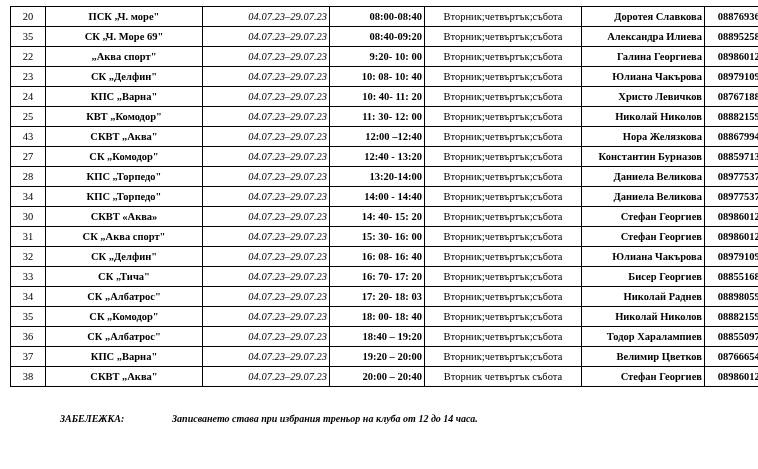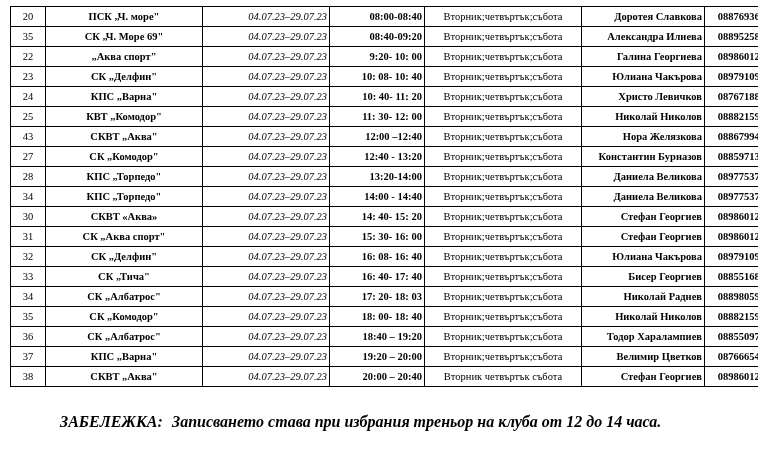--- a/index.html
+++ b/index.html
@@ -39,21 +39,21 @@
   .c-club     { width: 152px; text-align: center; font-weight: bold; }
   .c-dates    { width: 122px; text-align: right; font-style: italic; }
   .c-time     { width: 90px;  text-align: right; font-weight: bold; }
   .c-days     { width: 152px; text-align: center; padding-left: 6px; }
   .c-coach    { width: 118px; text-align: right; font-weight: bold; }
   .c-phone    { width: 74px;  text-align: center; font-weight: bold; }
 
   .note {
     margin-top: 26px;
     padding-left: 50px;
-    font-size: 16px;
+    font-size: 10px;
     font-weight: bold;
     font-style: italic;
   }
   .note .note-label {
     display: inline-block;
     width: 112px;
   }
   .note .note-text {
     font-style: italic;
     font-weight: bold;
@@ -179,21 +179,21 @@
           <td class="c-dates">04.07.23–29.07.23</td>
           <td class="c-time">16: 08- 16: 40</td>
           <td class="c-days">Вторник;четвъртък;събота</td>
           <td class="c-coach">Юлиана Чакърова</td>
           <td class="c-phone">0897910942</td>
         </tr>
         <tr>
           <td class="c-num">33</td>
           <td class="c-club">СК „Тича"</td>
           <td class="c-dates">04.07.23–29.07.23</td>
-          <td class="c-time">16: 40- 17: 40</td>
+          <td class="c-time">16: 70- 17: 20</td>
           <td class="c-days">Вторник;четвъртък;събота</td>
           <td class="c-coach">Бисер Георгиев</td>
           <td class="c-phone">0885516884</td>
         </tr>
         <tr>
           <td class="c-num">34</td>
           <td class="c-club">СК „Албатрос"</td>
           <td class="c-dates">04.07.23–29.07.23</td>
           <td class="c-time">17: 20- 18: 03</td>
           <td class="c-days">Вторник;четвъртък;събота</td>

